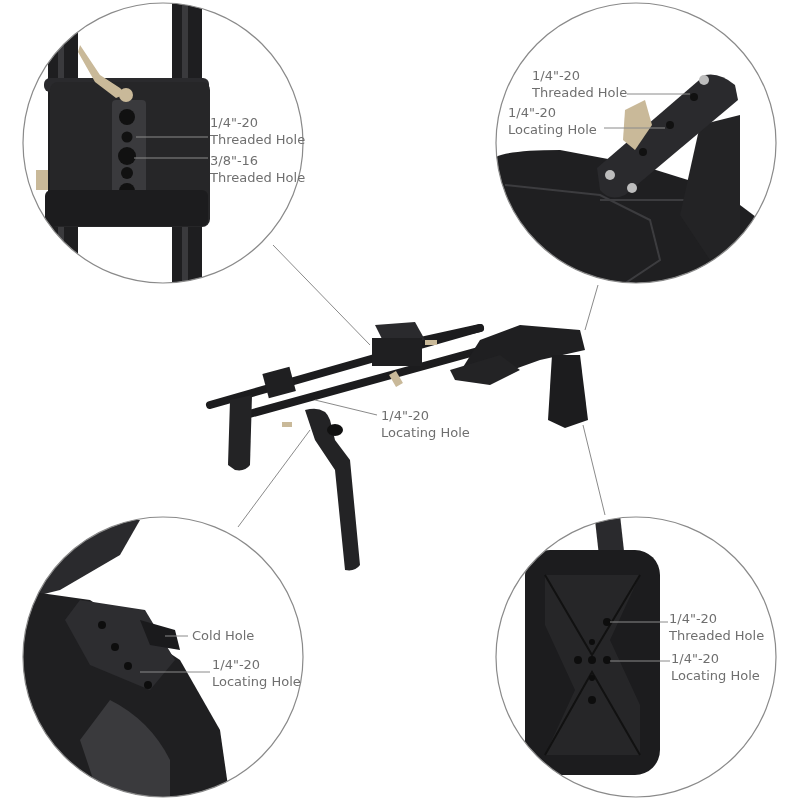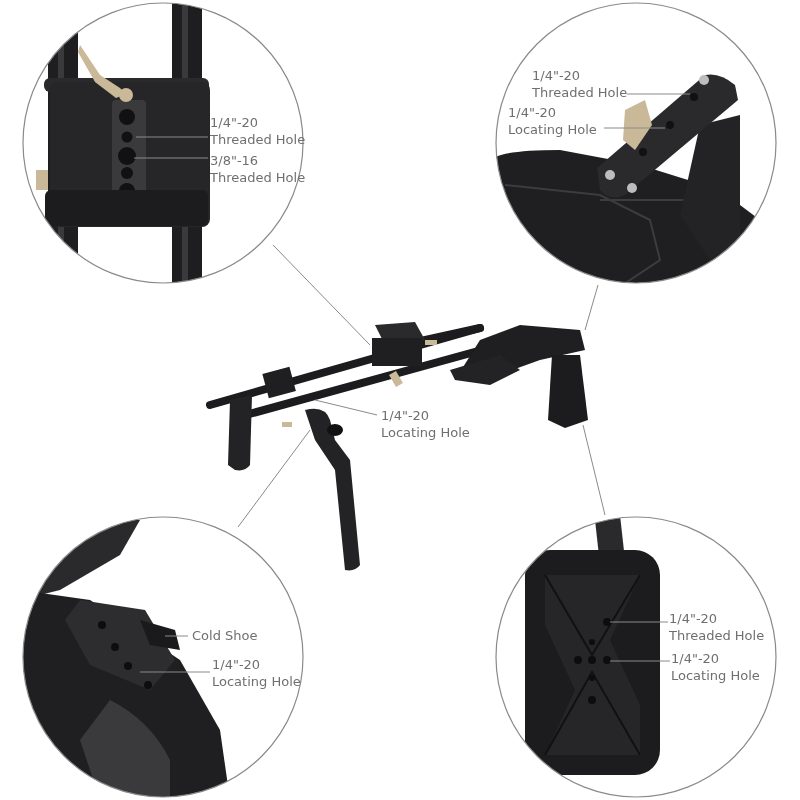--- a/index.html
+++ b/index.html
@@ -165,21 +165,21 @@
   <div>1/4"-20</div>
   <div>Locating Hole</div>
 </div>
 
 <div class="label" style="left:381px; top:407px;">
   <div>1/4"-20</div>
   <div>Locating Hole</div>
 </div>
 
 <div class="label" style="left:192px; top:627px;">
-  <div>Cold Shoe</div>
+  <div>Cold Hole</div>
 </div>
 <div class="label" style="left:212px; top:656px;">
   <div>1/4"-20</div>
   <div>Locating Hole</div>
 </div>
 
 <div class="label" style="left:669px; top:610px;">
   <div>1/4"-20</div>
   <div>Threaded Hole</div>
 </div>

